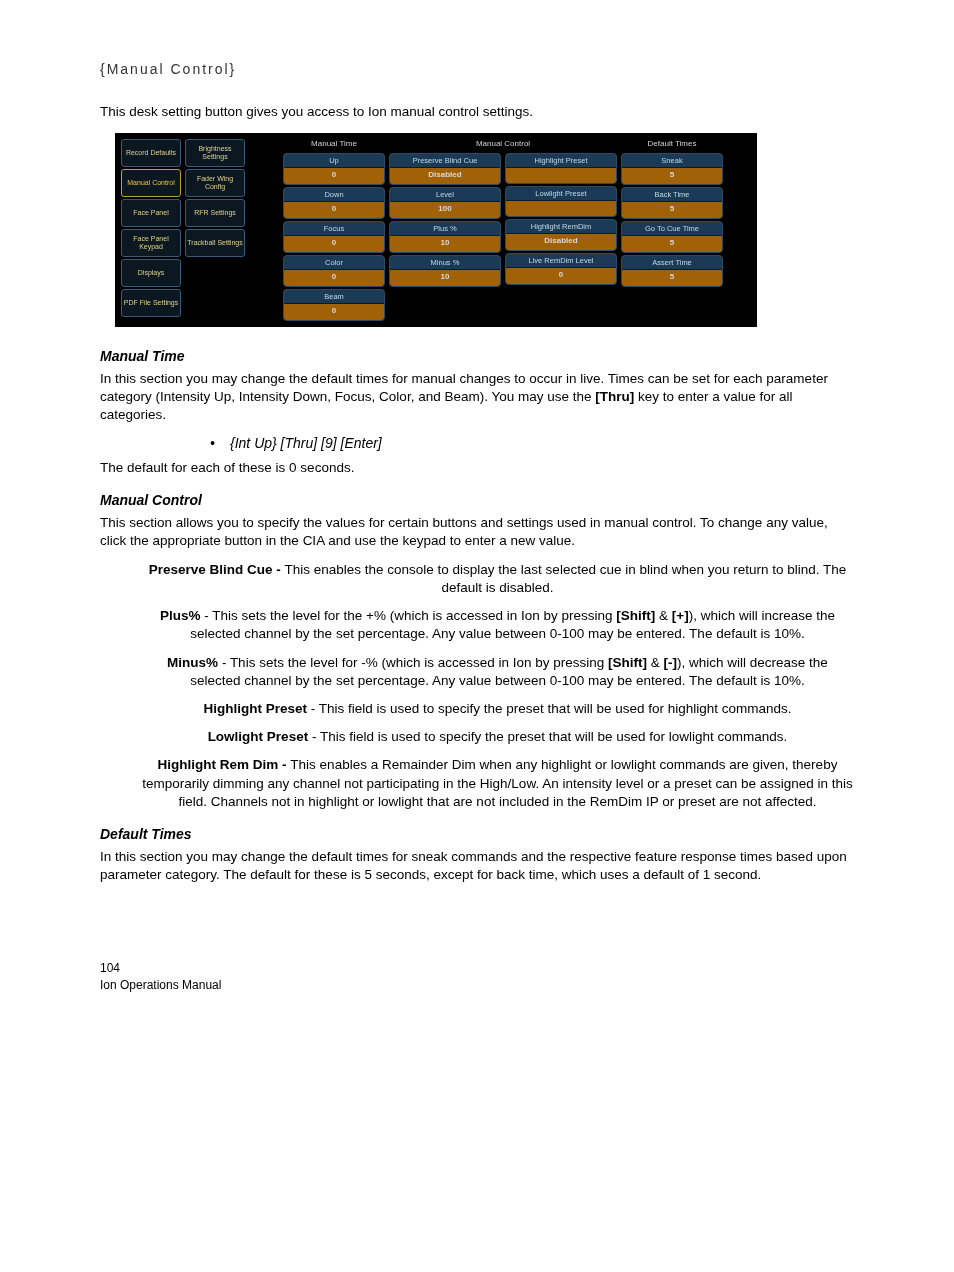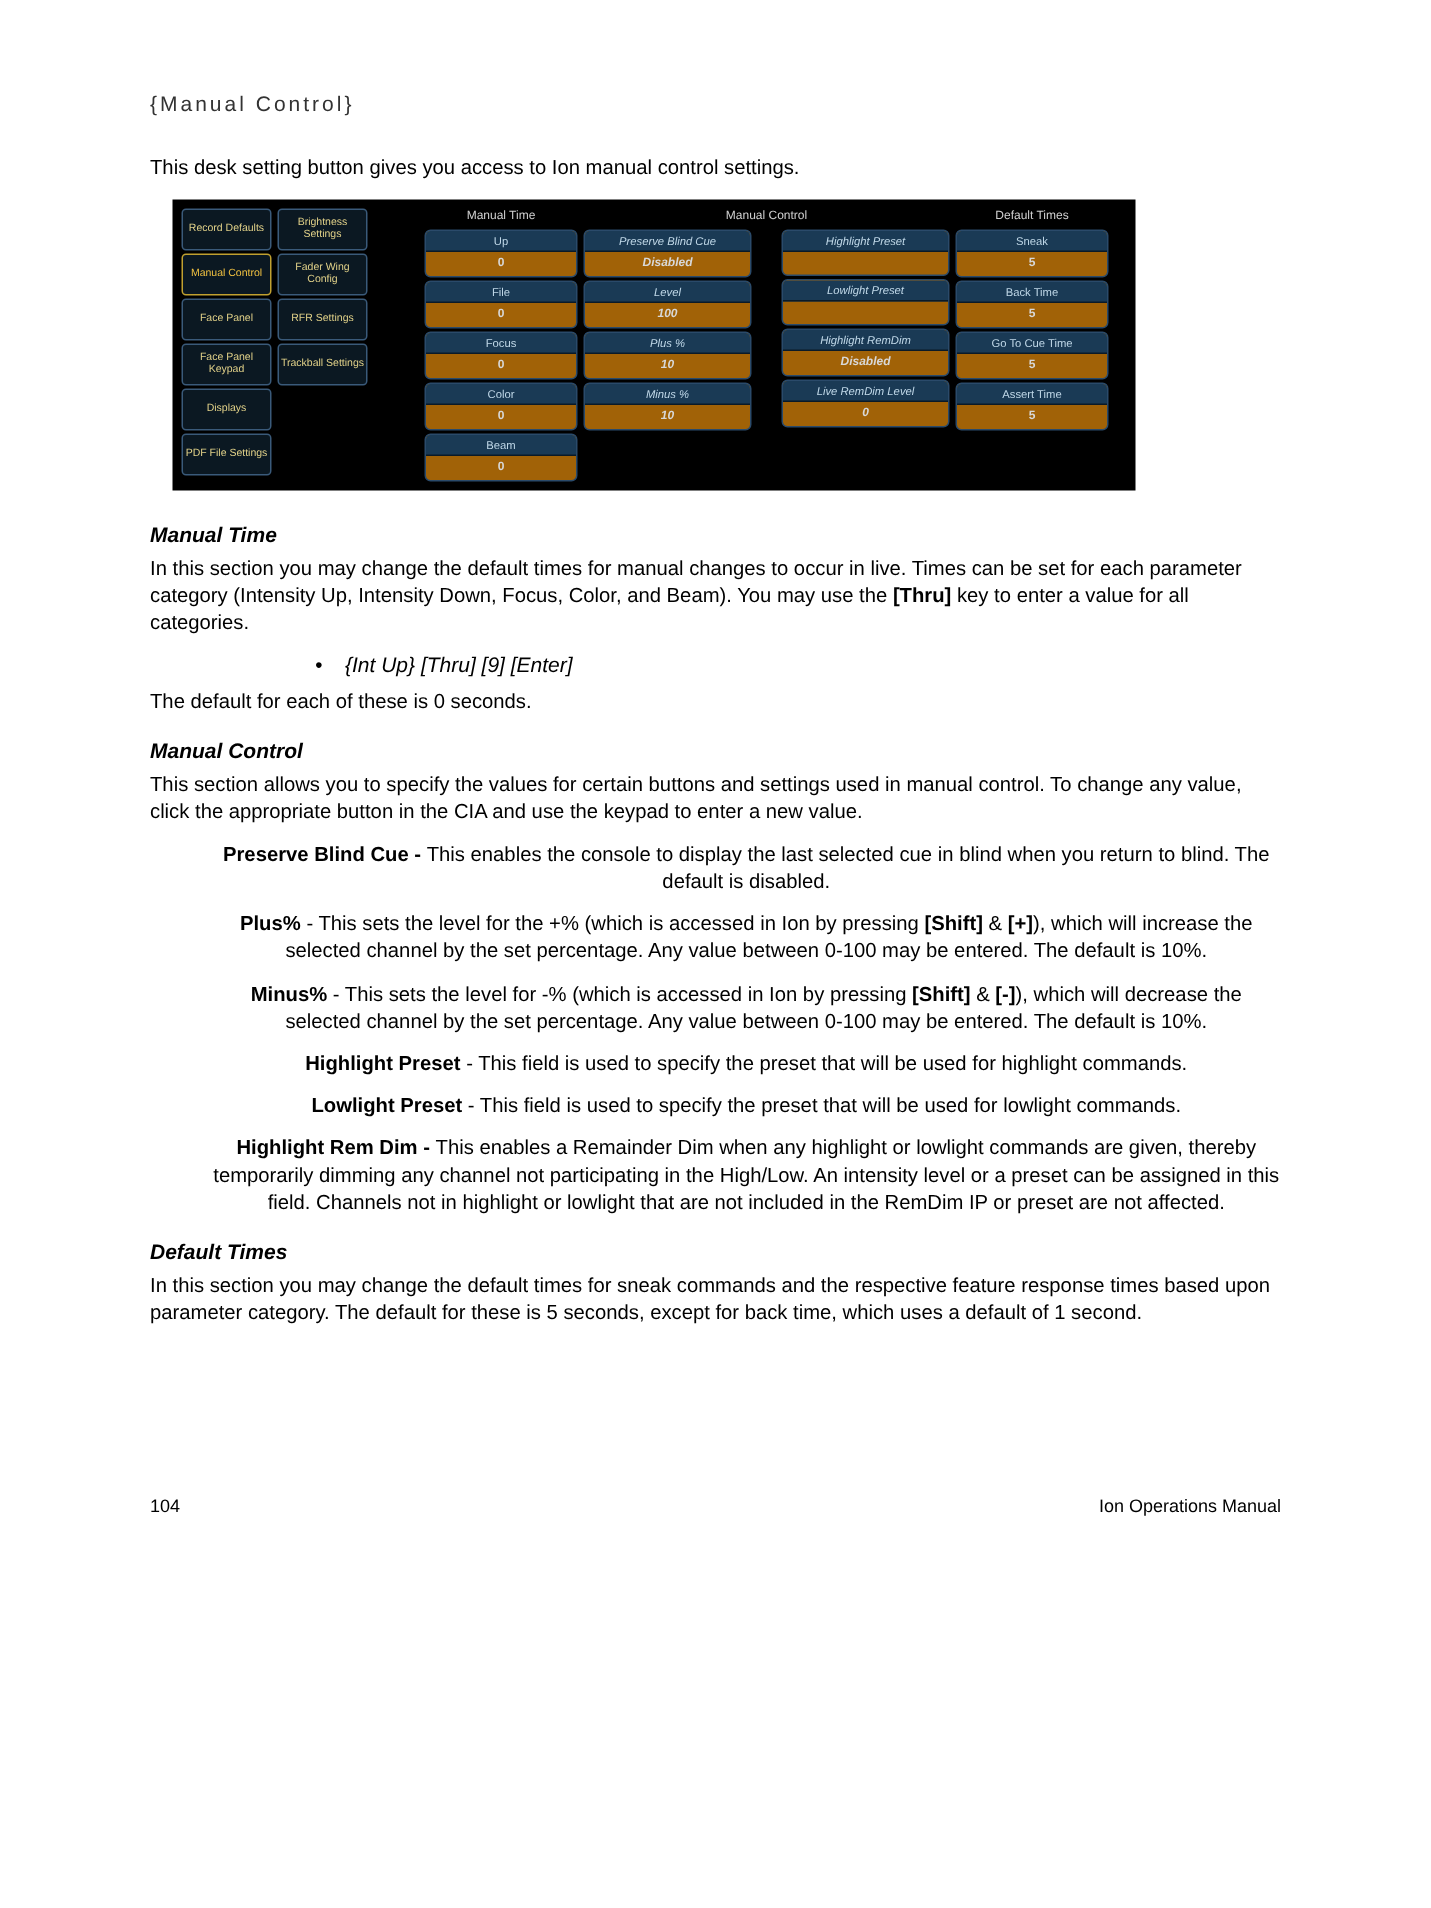--- a/index.html
+++ b/index.html
@@ -87,21 +87,21 @@
     border-bottom: 1px solid #0a1a28;
   }
   .cell-val {
     color: #d8d8d8;
     font-size: 8px;
     font-weight: bold;
     text-align: center;
     padding: 2px 0 3px 0;
   }
   .cell.noval .cell-val { min-height: 10px; }
-  .row4 { display: flex; gap: 20px; font-style: italic; }
+  .row4 { display: flex; gap: 4px; }
 
   .subhead {
     font-weight: bold;
     font-style: italic;
     font-size: 14px;
     margin-top: 14px;
     margin-bottom: 4px;
   }
   .para {
     margin-bottom: 10px;
@@ -116,24 +116,25 @@
     display: inline-block;
     width: 20px;
   }
   .indent-block {
     margin-left: 41px;
     margin-bottom: 10px;
     text-align: center;
   }
   .indent-block b { font-weight: bold; }
   .footer {
-    margin-top: 112px;
-    display: flex;
-    justify-content: space-between;
+    margin-top: 76px;
+    display: flex;
+    justify-content: flex-start;
     font-size: 12px;
+    flex-direction: column;
   }
 </style>
 </head>
 <body>
 
 <div class="page-title">{Manual Control}</div>
 <div class="intro">This desk setting button gives you access to Ion manual control settings.</div>
 
 <div class="screenshot">
   <div class="tabcol" id="tabsL">
@@ -152,21 +153,21 @@
     </div>
   <div class="spacer"></div>
   <div class="colgroup">
     <div class="colhead">Manual Time</div>
     <div class="colgroup" id="col-mt">
         <div class="cell">
           <div class="cell-label">Up</div>
           <div class="cell-val">0</div>
         </div>
         <div class="cell">
-          <div class="cell-label">File</div>
+          <div class="cell-label">Down</div>
           <div class="cell-val">0</div>
         </div>
         <div class="cell">
           <div class="cell-label">Focus</div>
           <div class="cell-val">0</div>
         </div>
         <div class="cell">
           <div class="cell-label">Color</div>
           <div class="cell-val">0</div>
         </div>

